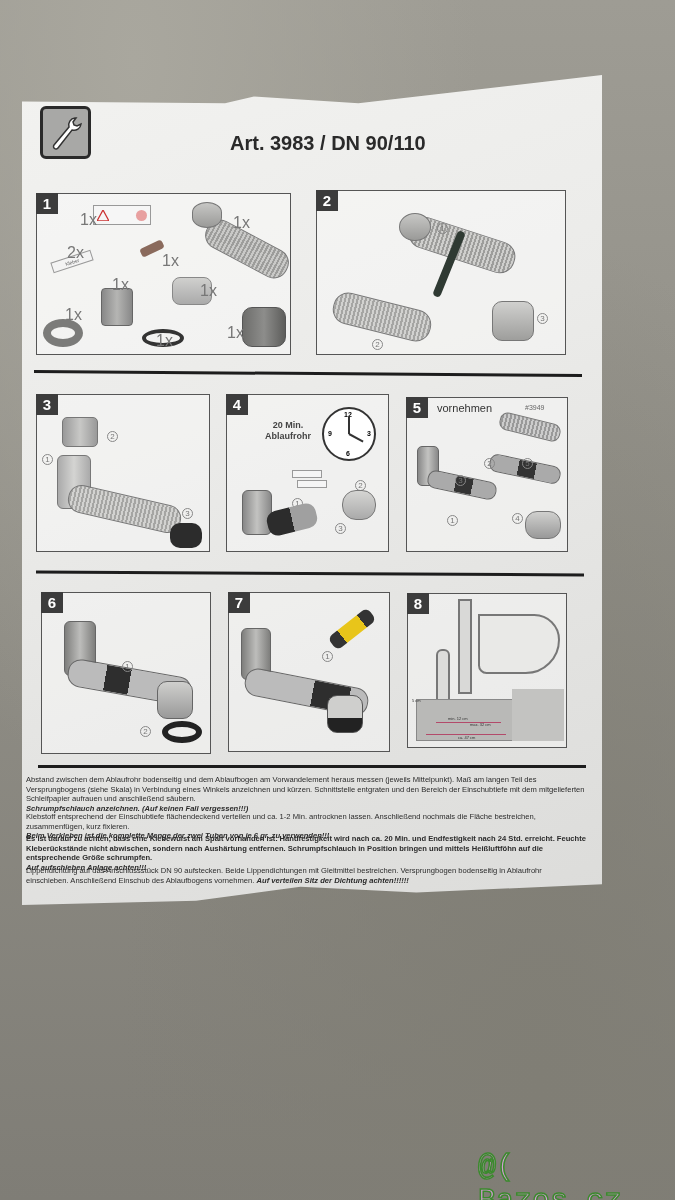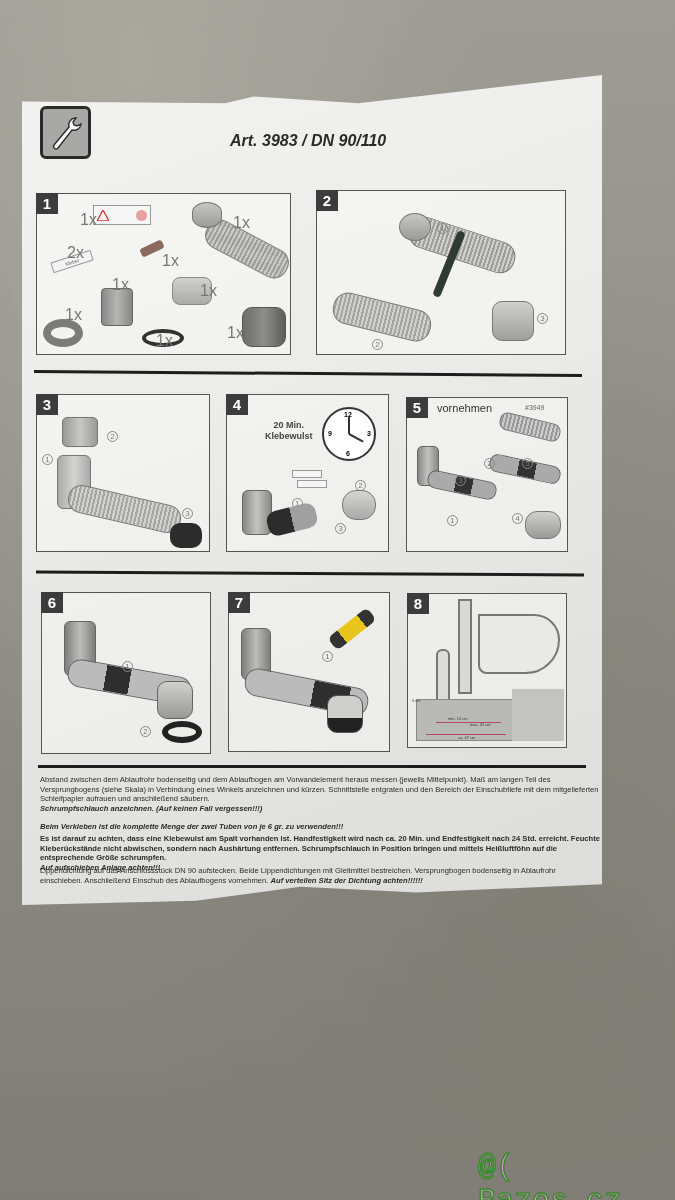--- a/index.html
+++ b/index.html
@@ -22,21 +22,21 @@
   }
   .wrench-box {
     position: absolute; left: 18px; top: 31px;
     width: 51px; height: 53px;
     border: 3px solid #2a2a2a; border-radius: 6px;
     background: #a8a8a6;
     display: flex; align-items: center; justify-content: center;
   }
   .title {
     position: absolute; left: 208px; top: 57px;
-    font-size: 16px; font-weight: bold; color: #2a2a2a; font-style: italic;
+    font-size: 20px; font-weight: bold; color: #2a2a2a;
   }
   .panel {
     position: absolute;
     border: 1.5px solid #555;
     background: rgba(255,255,255,0.35);
   }
   .step-num {
     position: absolute; left: -1px; top: -1px;
     width: 22px; height: 21px;
     background: #3c3c3c; color: #fff;
@@ -46,21 +46,21 @@
   .lbl { position: absolute; font-size: 16px; color: #777; }
   .circ {
     position: absolute; width: 11px; height: 11px; border-radius: 50%;
     border: 1px solid #888; font-size: 8px; color: #777;
     display: flex; align-items: center; justify-content: center;
   }
   .divider {
     position: absolute; height: 3px; background: #1d1d1d;
   }
   .txt {
-    position: absolute; left: 18px; width: 560px;
+    position: absolute; left: 4px; width: 560px;
     font-size: 7.6px; line-height: 9.5px; color: #2b2b2b;
   }
   .txt b { font-style: italic; }
   .watermark {
     position: absolute; left: 478px; top: 1150px;
     font-size: 30px; color: #d49ad4;
     -webkit-text-stroke: 1.5px #3b8a2d;
     font-family: Liberation Mono, monospace;
   }
   .pipe { position: absolute; }
@@ -129,21 +129,21 @@
     <div class="pipe" style="left:20px;top:60px;width:34px;height:54px;background:linear-gradient(90deg,#aaa,#d4d4d2,#aaa);border-radius:6px;border:1px solid #777;"></div>
     <div class="pipe" style="left:30px;top:100px;width:115px;height:28px;background:repeating-linear-gradient(90deg,#a5a5a3 0 2px,#d2d2d0 2px 4px);border-radius:13px;border:1px solid #777;transform:rotate(13deg);"></div>
     <div class="circ" style="left:145px;top:113px;">3</div>
     <div class="pipe" style="left:133px;top:128px;width:32px;height:25px;background:#2c2c2c;border-radius:10px;"></div>
   </div>
 
   <div class="panel" style="left:204px;top:319px;width:163px;height:158px;">
     <div class="step-num">4</div>
     <div style="position:absolute;left:38px;top:25px;font-size:9px;font-weight:bold;color:#444;text-align:center;line-height:11px;">
       <div>20 Min.</div>
-      <div>Klebewulst</div>
+      <div>Ablaufrohr</div>
     </div>
     <div style="position:absolute;left:95px;top:12px;width:54px;height:54px;border:2px solid #333;border-radius:50%;background:#fff;">
       <span style="position:absolute;left:20px;top:2px;font-size:7px;font-weight:bold;">12</span>
       <span style="position:absolute;right:3px;top:21px;font-size:7px;font-weight:bold;">3</span>
       <span style="position:absolute;left:22px;bottom:2px;font-size:7px;font-weight:bold;">6</span>
       <span style="position:absolute;left:4px;top:21px;font-size:7px;font-weight:bold;">9</span>
       <div style="position:absolute;left:24px;top:8px;width:2px;height:17px;background:#333;"></div>
       <div style="position:absolute;left:25px;top:24px;width:16px;height:2px;background:#333;transform:rotate(28deg);transform-origin:left;"></div>
     </div>
     <div class="pipe" style="left:65px;top:75px;width:30px;height:8px;background:#f5f5f5;border:1px solid #999;"></div>
@@ -208,21 +208,21 @@
     <span style="position:absolute;left:4px;top:104px;font-size:4px;color:#333;">5 cm</span>
   </div>
 
   <div class="divider" style="left:16px;top:690px;width:548px;height:3px;"></div>
 
   <div class="txt" style="top:700px;">
     <span>Abstand zwischen dem Ablaufrohr bodenseitig und dem Ablaufbogen am Vorwandelement heraus messen (jeweils Mittelpunkt). Maß am langen Teil des Versprungbogens (siehe Skala) in Verbindung eines Winkels anzeichnen und kürzen. Schnittstelle entgraten und den Bereich der Einschubtiefe mit dem mitgelieferten Schleifpapier aufrauen und anschließend säubern.</span><br>
     <b>Schrumpfschlauch anzeichnen. (Auf keinen Fall vergessen!!!)</b>
   </div>
   <div class="txt" style="top:737px;">
-    <br>
+    <span>Klebstoff entsprechend der Einschubtiefe flächendeckend verteilen und ca. 1-2 Min. antrocknen lassen. Anschließend nochmals die Fläche bestreichen, zusammenfügen, kurz fixieren.</span><br>
     <b>Beim Verkleben ist die komplette Menge der zwei Tuben von je 6 gr. zu verwenden!!!</b>
   </div>
   <div class="txt" style="top:759px;font-weight:bold;">
     <span>Es ist darauf zu achten, dass eine Klebewulst am Spalt vorhanden ist. Handfestigkeit wird nach ca. 20 Min. und Endfestigkeit nach 24 Std. erreicht. Feuchte Kleberückstände nicht abwischen, sondern nach Aushärtung entfernen. Schrumpfschlauch in Position bringen und mittels Heißluftföhn auf die entsprechende Größe schrumpfen.</span><br>
     <b>Auf aufschieben Anlage achten!!!</b>
   </div>
   <div class="txt" style="top:791px;">
     <span>Lippendichtung auf das Anschlussstück DN 90 aufstecken. Beide Lippendichtungen mit Gleitmittel bestreichen. Versprungbogen bodenseitig in Ablaufrohr einschieben. Anschließend Einschub des Ablaufbogens vornehmen.</span>
     <b>Auf verteilen Sitz der Dichtung achten!!!!!!</b>
   </div>

